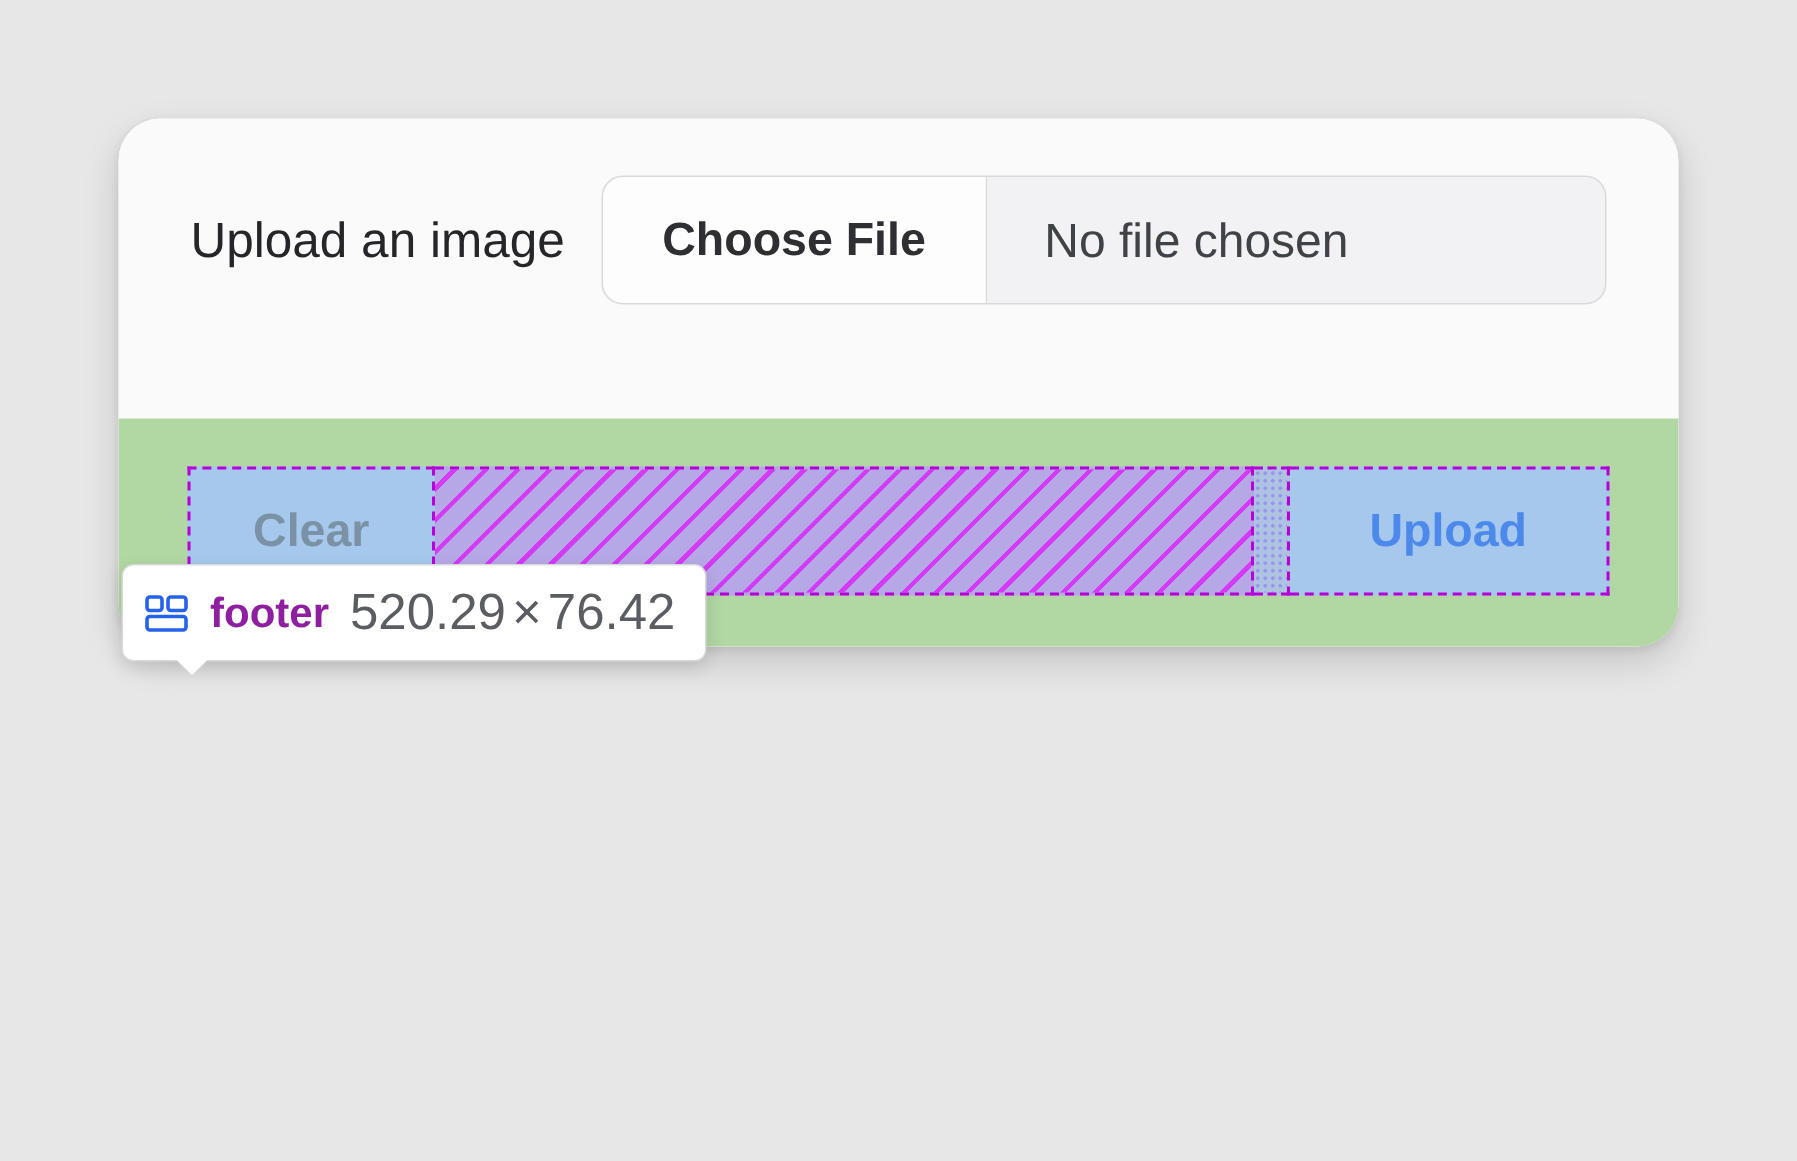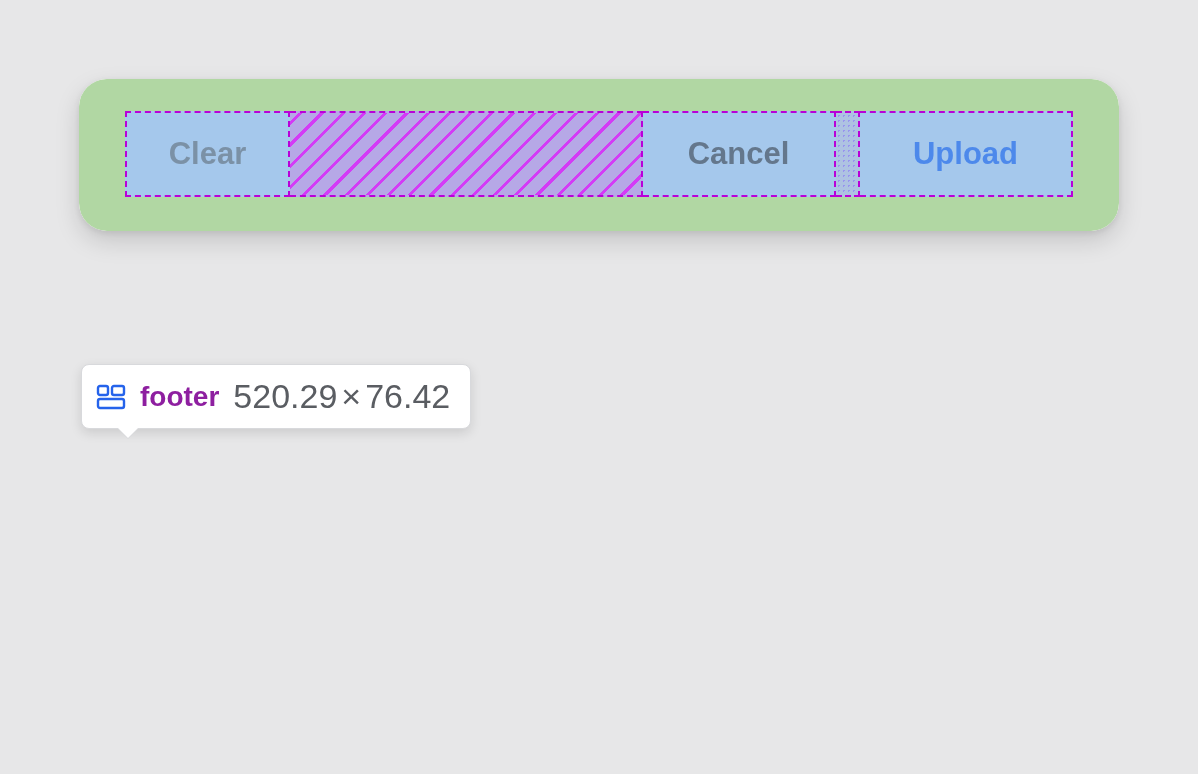--- a/index.html
+++ b/index.html
@@ -100,21 +100,20 @@
     padding: 0 38px;
     font-size: 32px;
     color: #3f4246;
   }
 
   
   .dialog-footer {
     background: #b1d7a3;
     padding: 32px 46px 34px 46px;
     position: relative;
-    border-radius: 27px;
   }
   .footer-flex {
     display: flex;
     align-items: stretch;
     width: 100%;
     height: 86px;
     position: relative;
   }
   .flex-region {
     position: relative;
@@ -163,21 +162,21 @@
     pointer-events: none;
   }
   .lbl-clear   { color: rgba(90,100,110,0.55); }
   .lbl-cancel  { color: rgba(60,70,80,0.62); }
   .lbl-confirm { color: rgba(40,110,235,0.70); font-weight: 800; }
 
   
   .devtools-tooltip {
     position: absolute;
     left: 81px;
-    top: 364px;
+    top: 376px;
     background: #ffffff;
     border: 1px solid #d8d9dc;
     border-radius: 8px;
     box-shadow: 0 4px 12px rgba(0,0,0,0.12);
     padding: 12px 20px 12px 14px;
     display: flex;
     align-items: center;
     gap: 14px;
     z-index: 50;
   }
@@ -204,30 +203,34 @@
     font-weight: 400;
   }
   .tt-x { display:inline-block; margin: 0 4px; }
 </style>
 </head>
 <body>
 
 <div class="dialog">
 
 
+  <div class="dialog-body">
+    <span class="upload-label">Upload an image</span>
+    <div class="file-picker">
+      <button class="choose-file">Choose File</button>
+      <div class="file-status">No file chosen</div>
+    </div>
+  </div>
 
   <div class="dialog-footer">
     <div class="footer-flex">
       <div class="flex-region btn-clear-region">
         <span class="ghost-btn-label lbl-clear">Clear</span>
       </div>
       <div class="flex-region flex-gap-region"></div>
-      <div class="flex-region btn-cancel-region">
-        <span class="ghost-btn-label lbl-cancel">Cancel</span>
-      </div>
       <div class="flex-region col-gap-region"></div>
       <div class="flex-region btn-confirm-region">
         <span class="ghost-btn-label lbl-confirm">Upload</span>
       </div>
     </div>
   </div>
 
 </div>
 
 <div class="devtools-tooltip">

